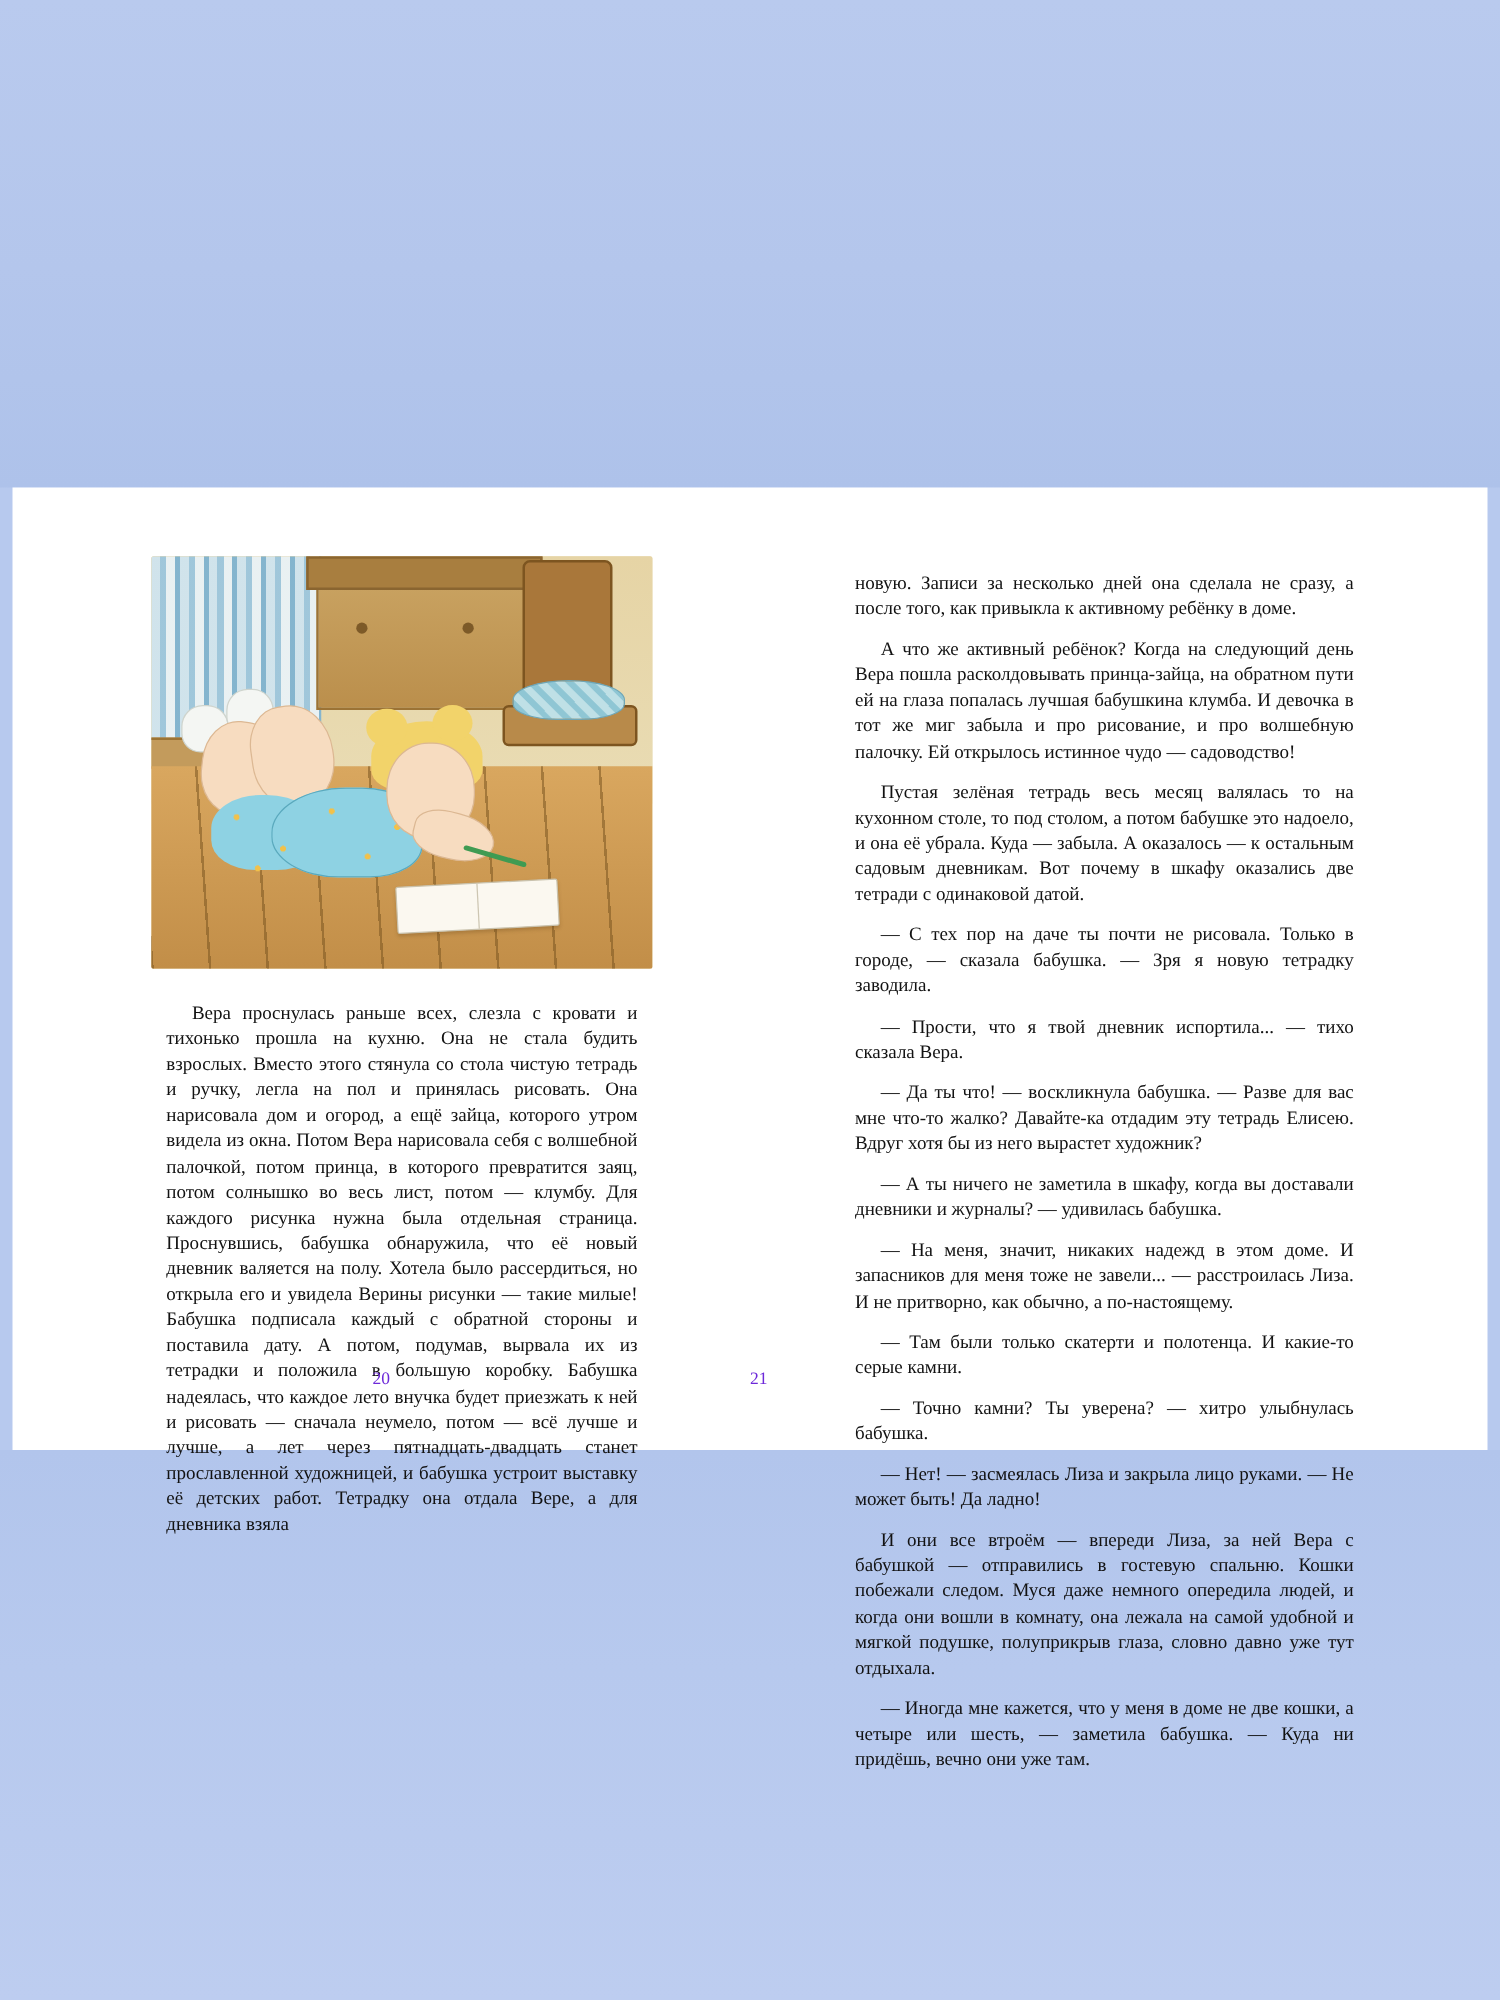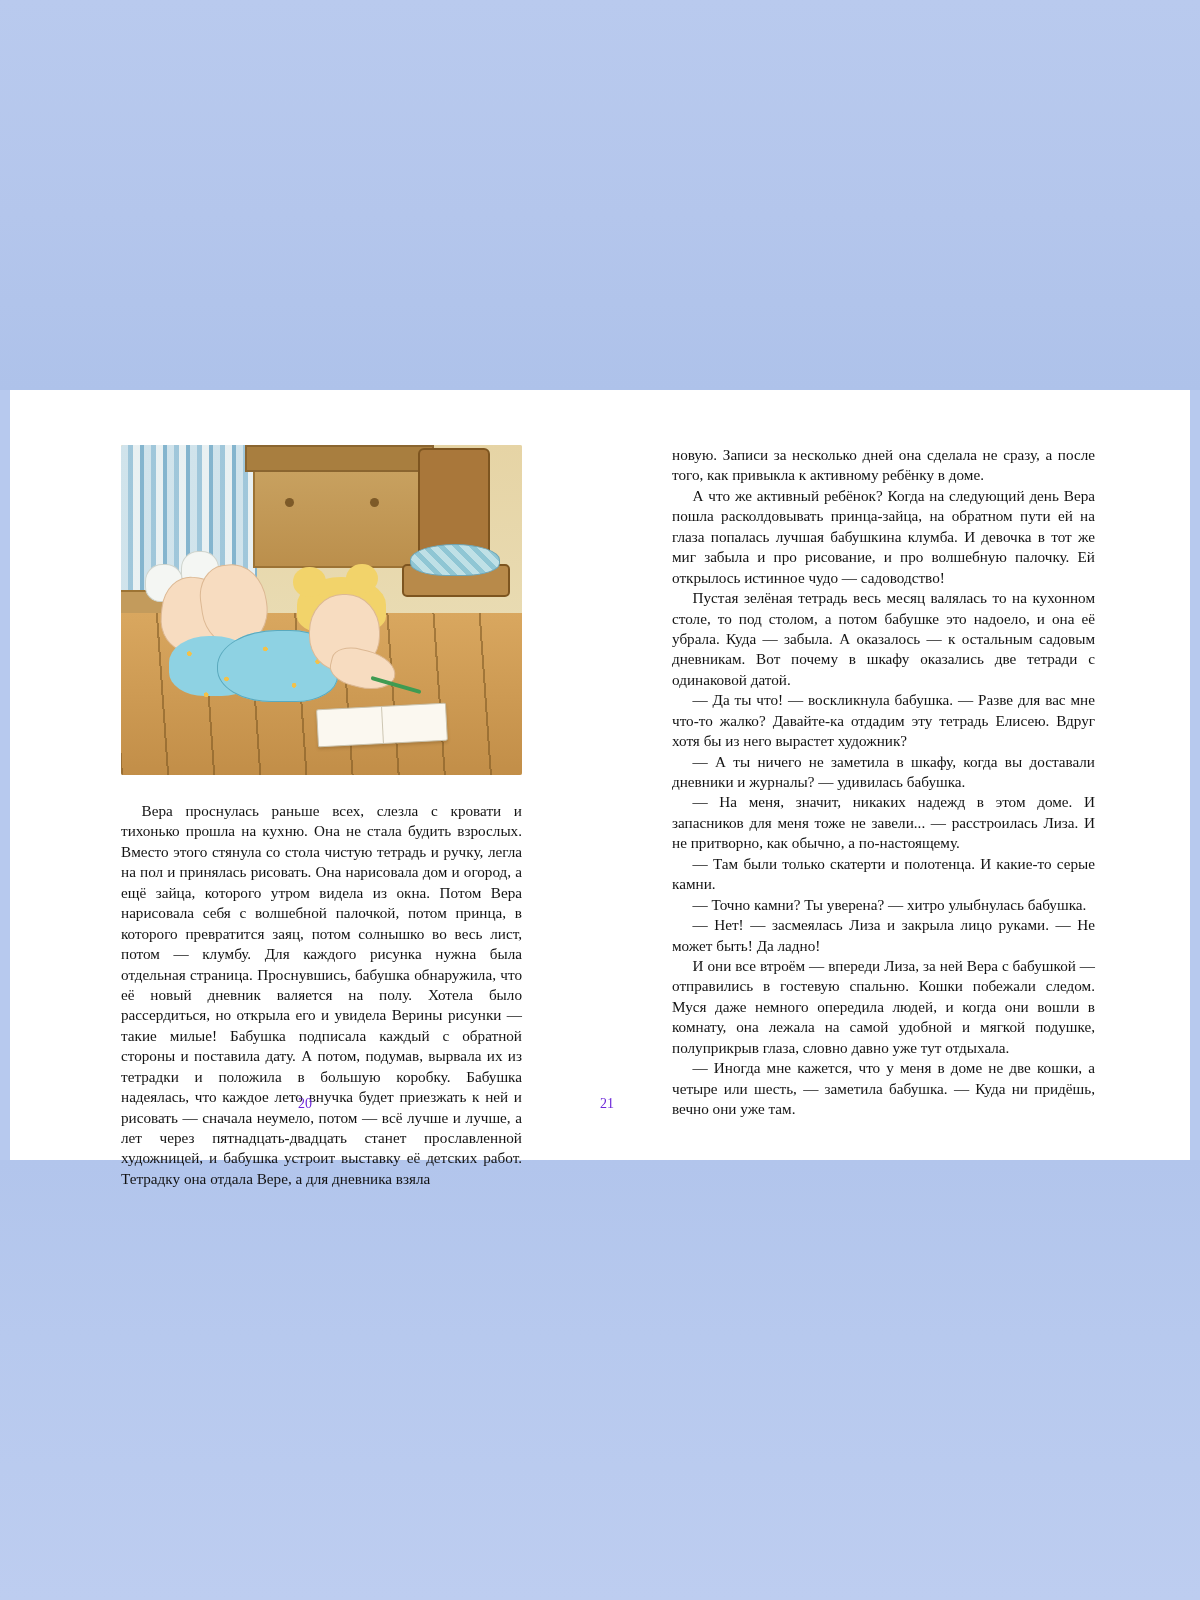--- a/index.html
+++ b/index.html
@@ -206,21 +206,21 @@
 
   .body-text {
     margin-top: 26px;
     font-size: 15.2px;
     line-height: 1.345;
     text-align: justify;
     color: #121212;
     hyphens: auto;
   }
   .body-text p {
-    margin: 0;
+    margin: 12px;
     text-indent: 1.35em;
   }
   .page-right .body-text {
     margin-top: 0;
   }
   .page-right .body-text p.noindent {
     text-indent: 0;
   }
   .folio {
     position: absolute;
@@ -274,20 +274,22 @@
     </div>
 
     <div class="folio">20</div>
   </div>
 
   <div class="page page-right">
     <div class="body-text">
       <p class="noindent">новую. Записи за несколько дней она сделала не сразу, а после того, как привыкла к активному ребёнку в доме.</p>
       <p>А что же активный ребёнок? Когда на следующий день Вера пошла расколдовывать принца-зайца, на обратном пути ей на глаза попалась лучшая бабушкина клумба. И девочка в тот же миг забыла и про рисование, и про волшебную палочку. Ей открылось истинное чудо — садоводство!</p>
       <p>Пустая зелёная тетрадь весь месяц валялась то на кухонном столе, то под столом, а потом бабушке это надоело, и она её убрала. Куда — забыла. А оказалось — к остальным садовым дневникам. Вот почему в шкафу оказались две тетради с одинаковой датой.</p>
+      <p>— С тех пор на даче ты почти не рисовала. Только в городе, — сказала бабушка. — Зря я новую тетрадку заводила.</p>
+      <p>— Прости, что я твой дневник испортила... — тихо сказала Вера.</p>
       <p>— Да ты что! — воскликнула бабушка. — Разве для вас мне что-то жалко? Давайте-ка отдадим эту тетрадь Елисею. Вдруг хотя бы из него вырастет художник?</p>
       <p>— А ты ничего не заметила в шкафу, когда вы доставали дневники и журналы? — удивилась бабушка.</p>
       <p>— На меня, значит, никаких надежд в этом доме. И запасников для меня тоже не завели... — расстроилась Лиза. И не притворно, как обычно, а по-настоящему.</p>
       <p>— Там были только скатерти и полотенца. И какие-то серые камни.</p>
       <p>— Точно камни? Ты уверена? — хитро улыбнулась бабушка.</p>
       <p>— Нет! — засмеялась Лиза и закрыла лицо руками. — Не может быть! Да ладно!</p>
       <p>И они все втроём — впереди Лиза, за ней Вера с бабушкой — отправились в гостевую спальню. Кошки побежали следом. Муся даже немного опередила людей, и когда они вошли в комнату, она лежала на самой удобной и мягкой подушке, полуприкрыв глаза, словно давно уже тут отдыхала.</p>
       <p>— Иногда мне кажется, что у меня в доме не две кошки, а четыре или шесть, — заметила бабушка. — Куда ни придёшь, вечно они уже там.</p>
     </div>
 

